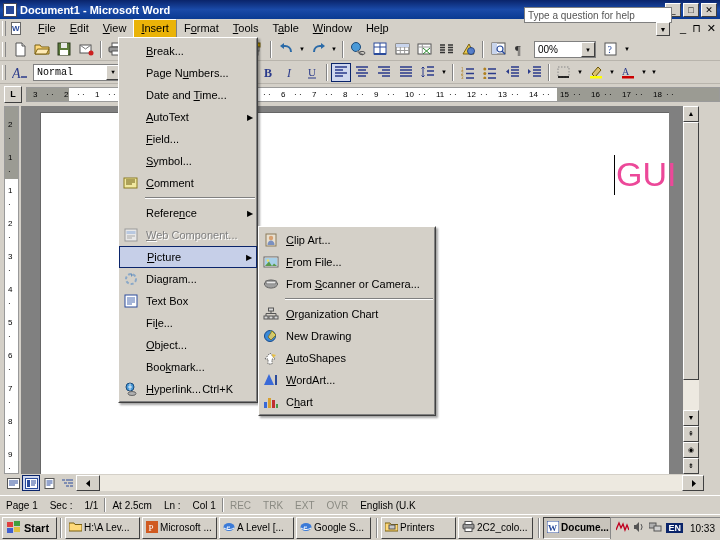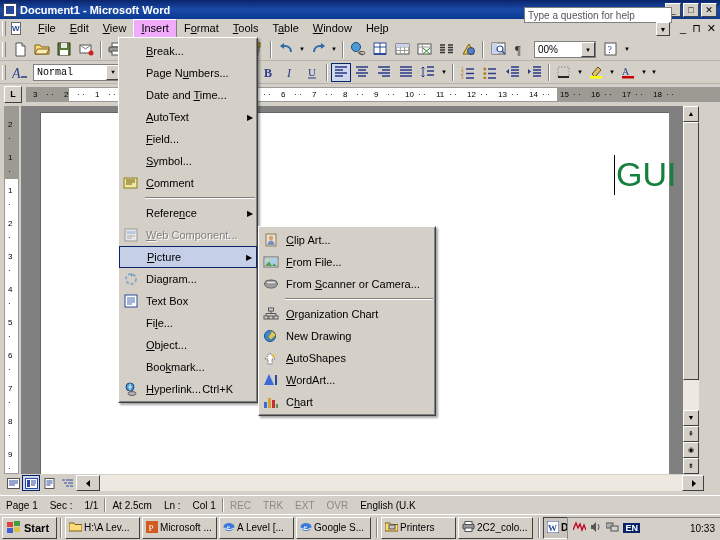--- a/index.html
+++ b/index.html
@@ -45,21 +45,21 @@
   .gripper { width: 4px; height: 15px; margin: 0 3px 0 2px;
     border-left: 1px solid #fff; border-right: 1px solid #888; flex:0 0 auto;}
   .menubar .doc-icon { width: 16px; height: 16px; margin-right: 6px; position: relative; flex:0 0 auto;}
   .menubar .doc-icon .pg { position:absolute; left:2px; top:1px; width:10px; height:13px;
     background:#fff; border:1px solid #666; }
   .menubar .doc-icon .w { position:absolute; left:3px; top:3px; font-size:8px; color:#2a4b9b; font-weight:bold;}
   .mi {
     padding: 2px 7px 3px 7px; font-size: 11px; color: #000; cursor: default; white-space: nowrap;
   }
   .mi.open {
-    background: #f0abfc;
+    background: #eab308;
     border-top: 1px solid #fff; border-left: 1px solid #fff;
     border-right: 1px solid #808080; border-bottom: 1px solid #d4d0c8;
     position: relative; z-index: 60;
   }
   .mi u { text-decoration: underline; }
   .help-box {
     position: absolute; right: 48px; top: 7px; width: 148px; height: 16px;
     background: #fff; border: 1px solid #808080;
     font-size: 10px; color: #555; padding: 1px 3px; display:flex; align-items:center;
   }
@@ -114,21 +114,21 @@
   
   .vruler { position:absolute; left:4px; top:106px; width:15px; height:368px;
     background:#fff; border:1px solid #9a9a9a; overflow:hidden; font-size:8px;}
   .vmark { position:absolute; left:3px; font-size:8px; line-height:8px; }
   .vgray { position:absolute; left:0; right:0; background:#9b9b93; }
 
   
   .docarea { position:absolute; left:21px; top:106px; width:678px; height:368px; background:#808080; }
   .page { position:absolute; left:19px; top:6px; width:629px; height:362px; background:#fff;
      border-left:1px solid #666; border-top:1px solid #666;}
-  .guitext { position:absolute; left:575px; top:42px; font-size:34px; color:#15803d;
+  .guitext { position:absolute; left:575px; top:42px; font-size:34px; color:#ec4899;
      font-family: "Liberation Sans", sans-serif; }
   .caret { position:absolute; left:573px; top:42px; width:1px; height:40px; background:#000; }
 
   
   .vscroll { position:absolute; right:0; top:0; width:16px; height:368px; background:#d4d0c8; }
   .sb-btn { width:16px;height:16px;background:#d4d0c8;
     border-top:1px solid #fff;border-left:1px solid #fff;
     border-right:1px solid #404040;border-bottom:1px solid #404040;
     font-size:7px;text-align:center;line-height:14px;}
   .sb-track { position:absolute; left:0; right:0; background:#ede9e0; }
@@ -166,21 +166,21 @@
   .tbsep { width:1px; height:20px; border-left:1px solid #888; border-right:1px solid #fff;
     margin: 0 3px; flex:0 0 auto;}
   .taskitem { height:22px; width:75px; display:flex; align-items:center; gap:2px;
     padding: 0 3px; margin-right:2px; font-size:10px; overflow:hidden; white-space:nowrap;
     background:#d4d0c8; border-top:1px solid #fff;border-left:1px solid #fff;
     border-right:1px solid #404040;border-bottom:1px solid #404040; flex:0 0 auto; }
   .taskitem.active { background:#c8c4bc; border-top:1px solid #404040;border-left:1px solid #404040;
     border-right:1px solid #fff;border-bottom:1px solid #fff; font-weight:bold; }
   .tray { margin-left:auto; height:22px; display:flex; align-items:center; gap:4px; padding:0 5px;
     border-top:1px solid #888; border-left:1px solid #888; }
-  .trayclock { font-size:10px; padding-left:3px;margin-left:43px; }
+  .trayclock { font-size:10px; padding-left:3px; }
   .enbadge { background:#0a246a; color:#fff; font-size:9px; padding:0px 2px; font-weight:bold;}
 
   
   .menu {
     position: absolute; background: #d4d0c8;
     border: 1px solid #fff; border-right-color:#404040; border-bottom-color:#404040;
     box-shadow: 2px 2px 2px rgba(0,0,0,0.35);
     z-index: 100; padding: 2px 0;
   }
   .menu:before {

